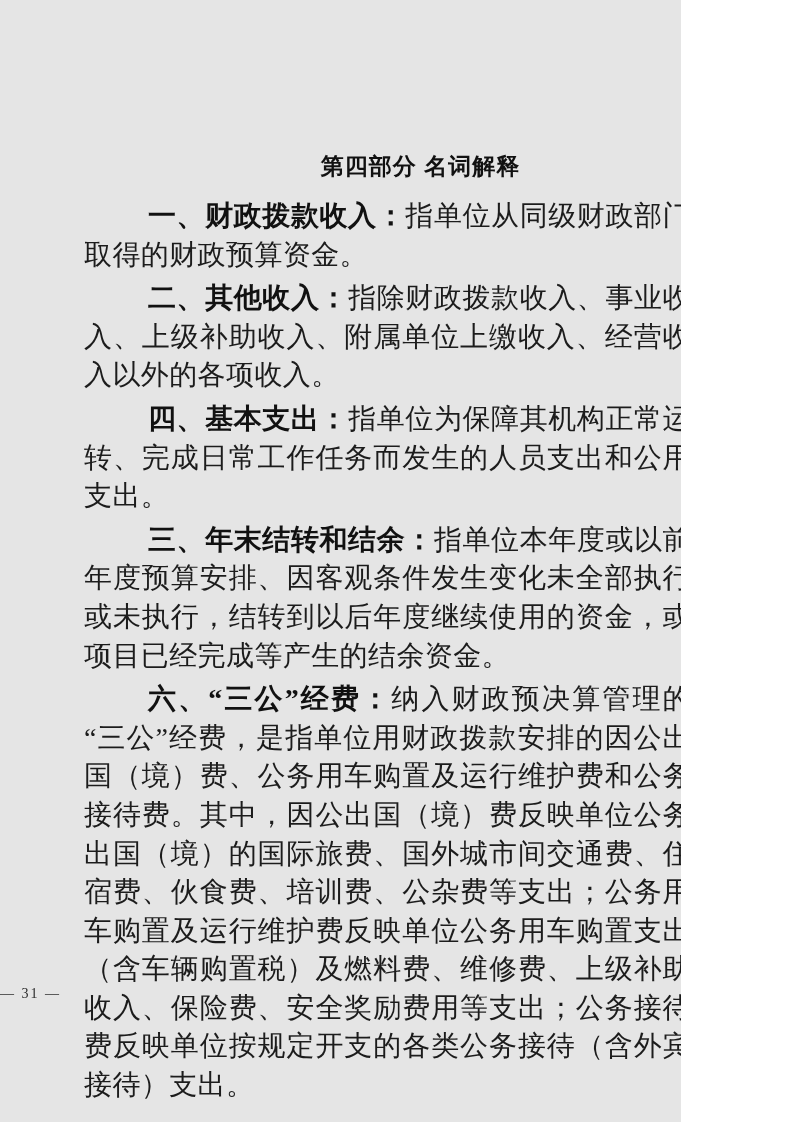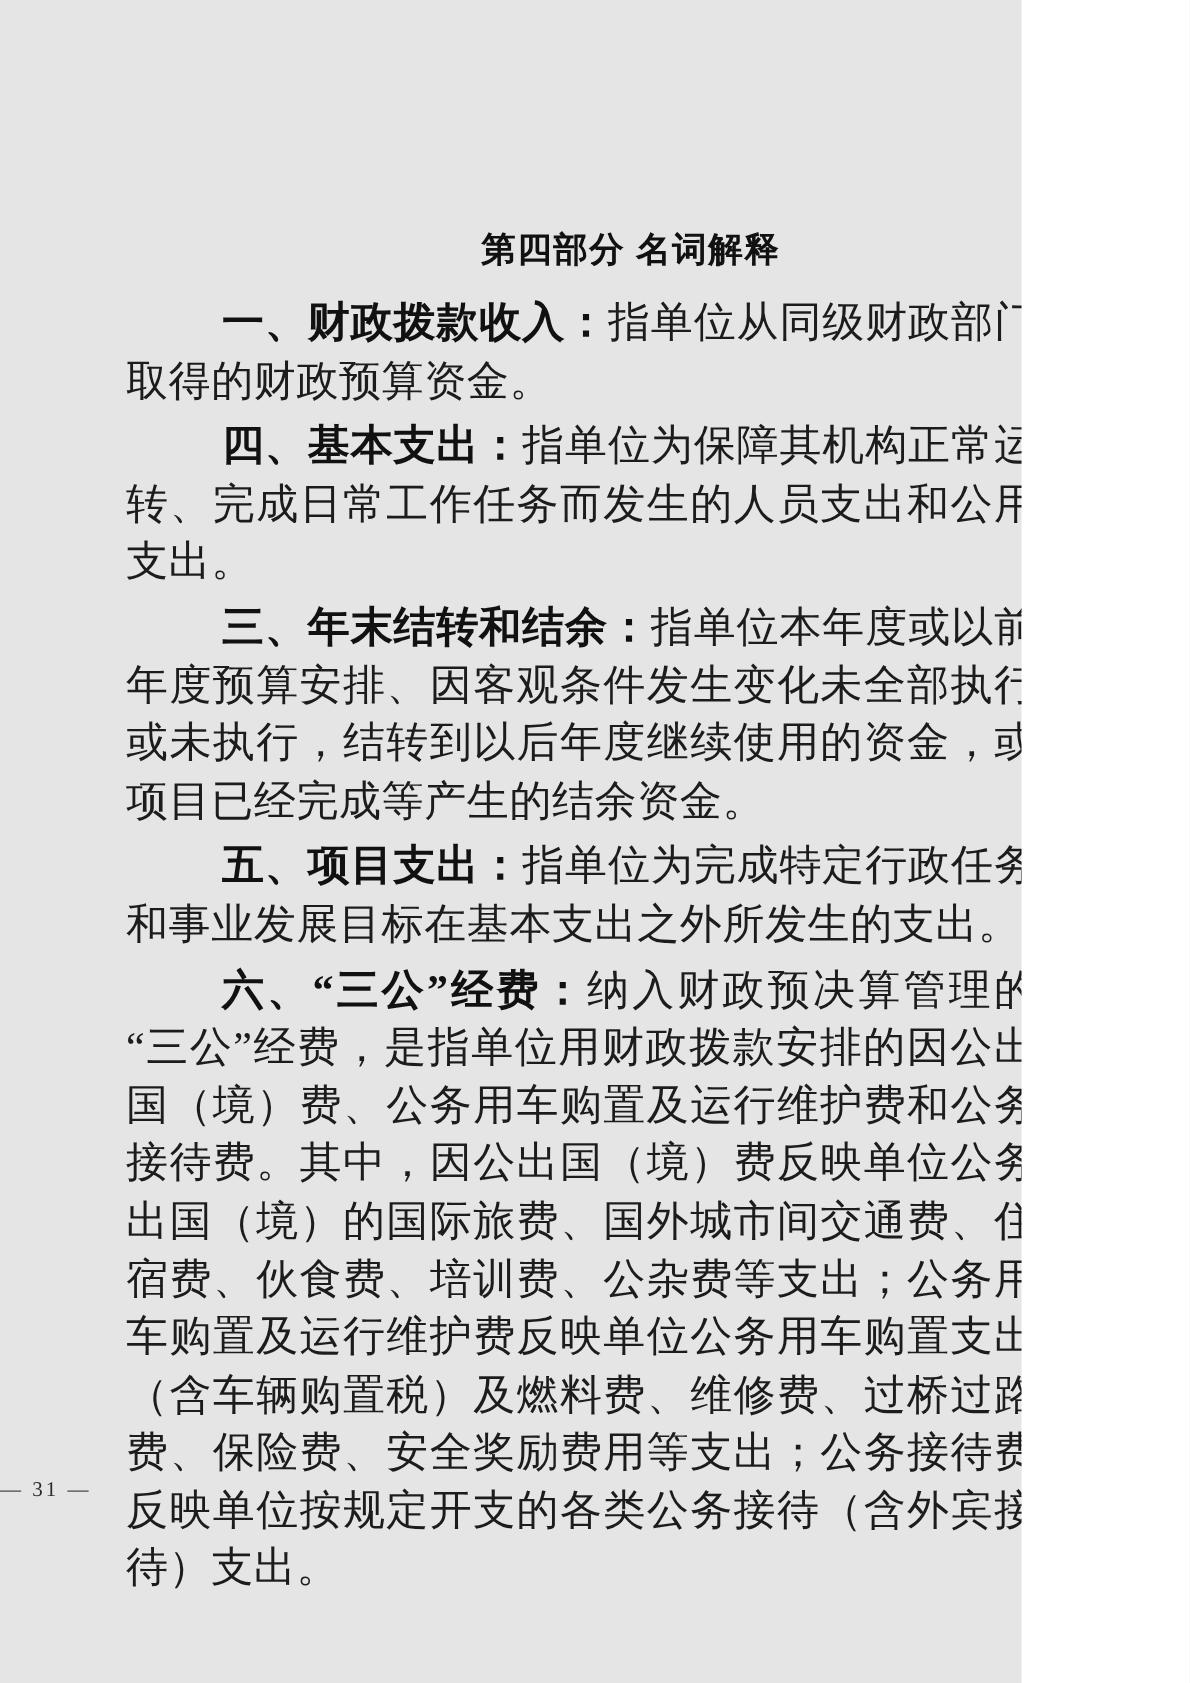--- a/index.html
+++ b/index.html
@@ -66,25 +66,25 @@
 </head>
 <body>
 
 <div class="page">
   <div class="content">
 
     <h1 class="doc-title">第四部分 名词解释</h1>
 
     <p class="para"><span class="term-label">一、财政拨款收入：</span><span>指单位从同级财政部门取得的财政预算资金。</span></p>
 
+    <p class="para"><span class="term-label">二、其他收入：</span><span>指除财政拨款收入、事业收入、上级补助收入、附属单位上缴收入、经营收入以外的各项收入。</span></p>
 
     <p class="para"><span class="term-label">四、基本支出：</span><span>指单位为保障其机构正常运转、完成日常工作任务而发生的人员支出和公用支出。</span></p>
 
     <p class="para"><span class="term-label">三、年末结转和结余：</span><span>指单位本年度或以前年度预算安排、因客观条件发生变化未全部执行或未执行，结转到以后年度继续使用的资金，或项目已经完成等产生的结余资金。</span></p>
 
-    <p class="para"><span class="term-label">五、项目支出：</span><span>指单位为完成特定行政任务和事业发展目标在基本支出之外所发生的支出。</span></p>
 
-    <p class="para"><span class="term-label">六、“三公”经费：</span><span>纳入财政预决算管理的“三公”经费，是指单位用财政拨款安排的因公出国（境）费、公务用车购置及运行维护费和公务接待费。其中，因公出国（境）费反映单位公务出国（境）的国际旅费、国外城市间交通费、住宿费、伙食费、培训费、公杂费等支出；公务用车购置及运行维护费反映单位公务用车购置支出（含车辆购置税）及燃料费、维修费、过桥过路费、保险费、安全奖励费用等支出；公务接待费反映单位按规定开支的各类公务接待（含外宾接待）支出。</span></p>
+    <p class="para"><span class="term-label">六、“三公”经费：</span><span>纳入财政预决算管理的“三公”经费，是指单位用财政拨款安排的因公出国（境）费、公务用车购置及运行维护费和公务接待费。其中，因公出国（境）费反映单位公务出国（境）的国际旅费、国外城市间交通费、住宿费、伙食费、培训费、公杂费等支出；公务用车购置及运行维护费反映单位公务用车购置支出（含车辆购置税）及燃料费、维修费、上级补助收入、保险费、安全奖励费用等支出；公务接待费反映单位按规定开支的各类公务接待（含外宾接待）支出。</span></p>
 
   </div>
 
   <div class="page-number">— 31 —</div>
 </div>
 
 </body></html>

